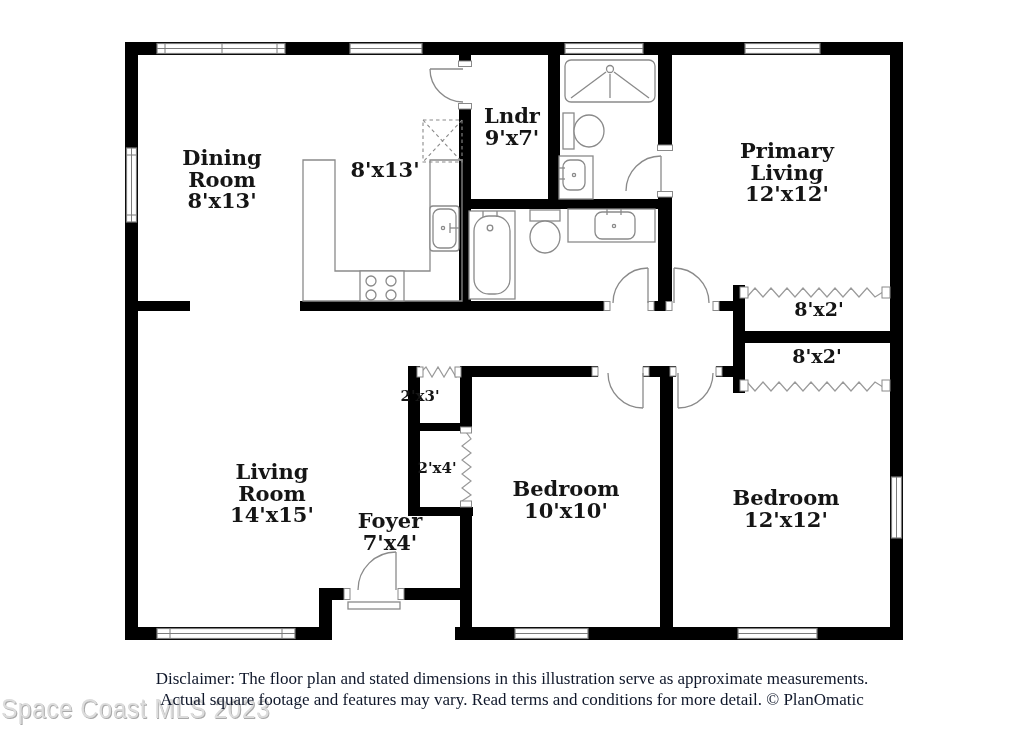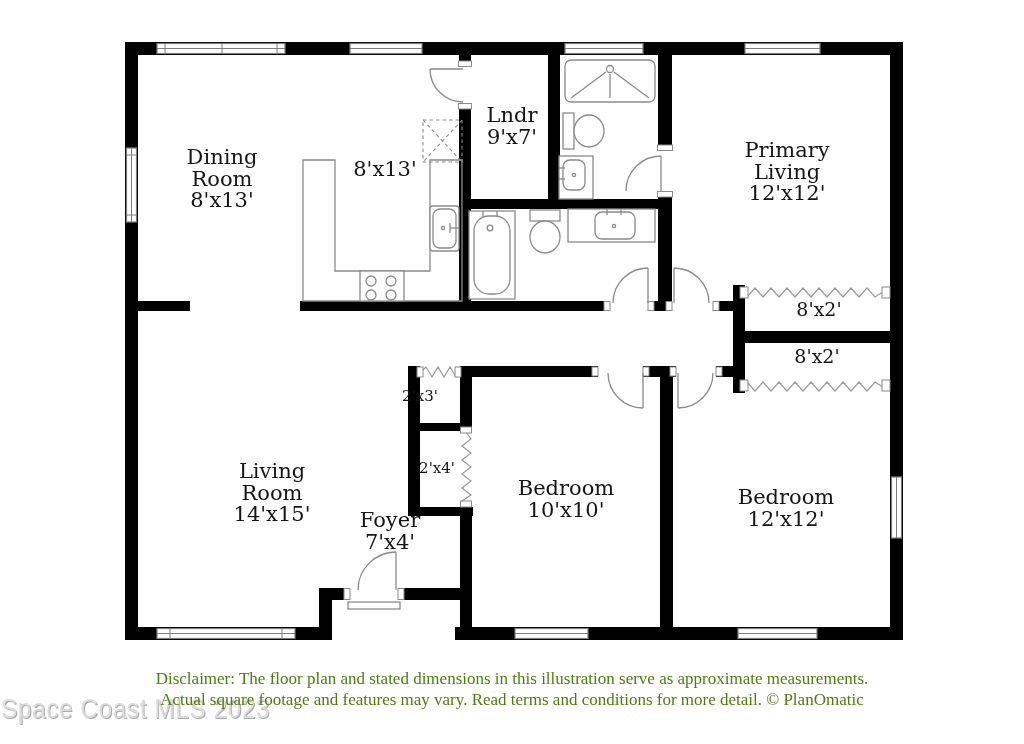--- a/index.html
+++ b/index.html
@@ -8,27 +8,27 @@
   #plan-svg{position:absolute;left:0;top:0;z-index:1;}
   .wall{fill:#000000;stroke:none;}
   .gap{fill:#ffffff;stroke:none;}
   .fix{stroke:#8a8a8a;stroke-width:1.3;fill:none;}
   .fixw{stroke:#8a8a8a;stroke-width:1.3;fill:#ffffff;}
   .win{fill:#ffffff;stroke:#7d7d7d;stroke-width:1.2;}
   .winl{stroke:#7d7d7d;stroke-width:1;}
   .jamb{fill:#ffffff;stroke:#8a8a8a;stroke-width:1;}
   .zig{fill:none;stroke:#9a9a9a;stroke-width:1.2;}
   .dash{stroke:#8a8a8a;stroke-width:1.1;fill:none;stroke-dasharray:3.5,3;}
-  .room-label{position:absolute;z-index:2;text-align:center;color:#151515;font-weight:400;
+  .room-label{position:absolute;z-index:2;text-align:center;color:#151515;font-weight:700;
               font-family:"DejaVu Serif",serif;font-size:21px;line-height:21.5px;}
   .room-label .nm{white-space:pre-line;}
   .room-label.sm{font-size:19px;line-height:19px;}
   .room-label.xs{font-size:15px;line-height:15px;}
   #footer{position:absolute;left:0;right:0;top:668px;z-index:3;text-align:center;
-          font-family:"Liberation Serif",serif;font-size:17px;line-height:21px;color:#4d7c0f;}
+          font-family:"Liberation Serif",serif;font-size:17px;line-height:21px;color:#0f172a;}
   #watermark{position:absolute;left:1px;top:693px;z-index:2;font-family:"Liberation Sans",sans-serif;
              font-size:28px;color:#dcdcdc;text-shadow:1px 1px 0 #a9a9a9;letter-spacing:.5px;
              transform:scaleX(.88);transform-origin:left top;white-space:nowrap;}
 </style>
 </head>
 <body>
 
 <div id="canvas">
 
 <svg id="plan-svg" width="1024" height="744" viewBox="0 0 1024 744">

